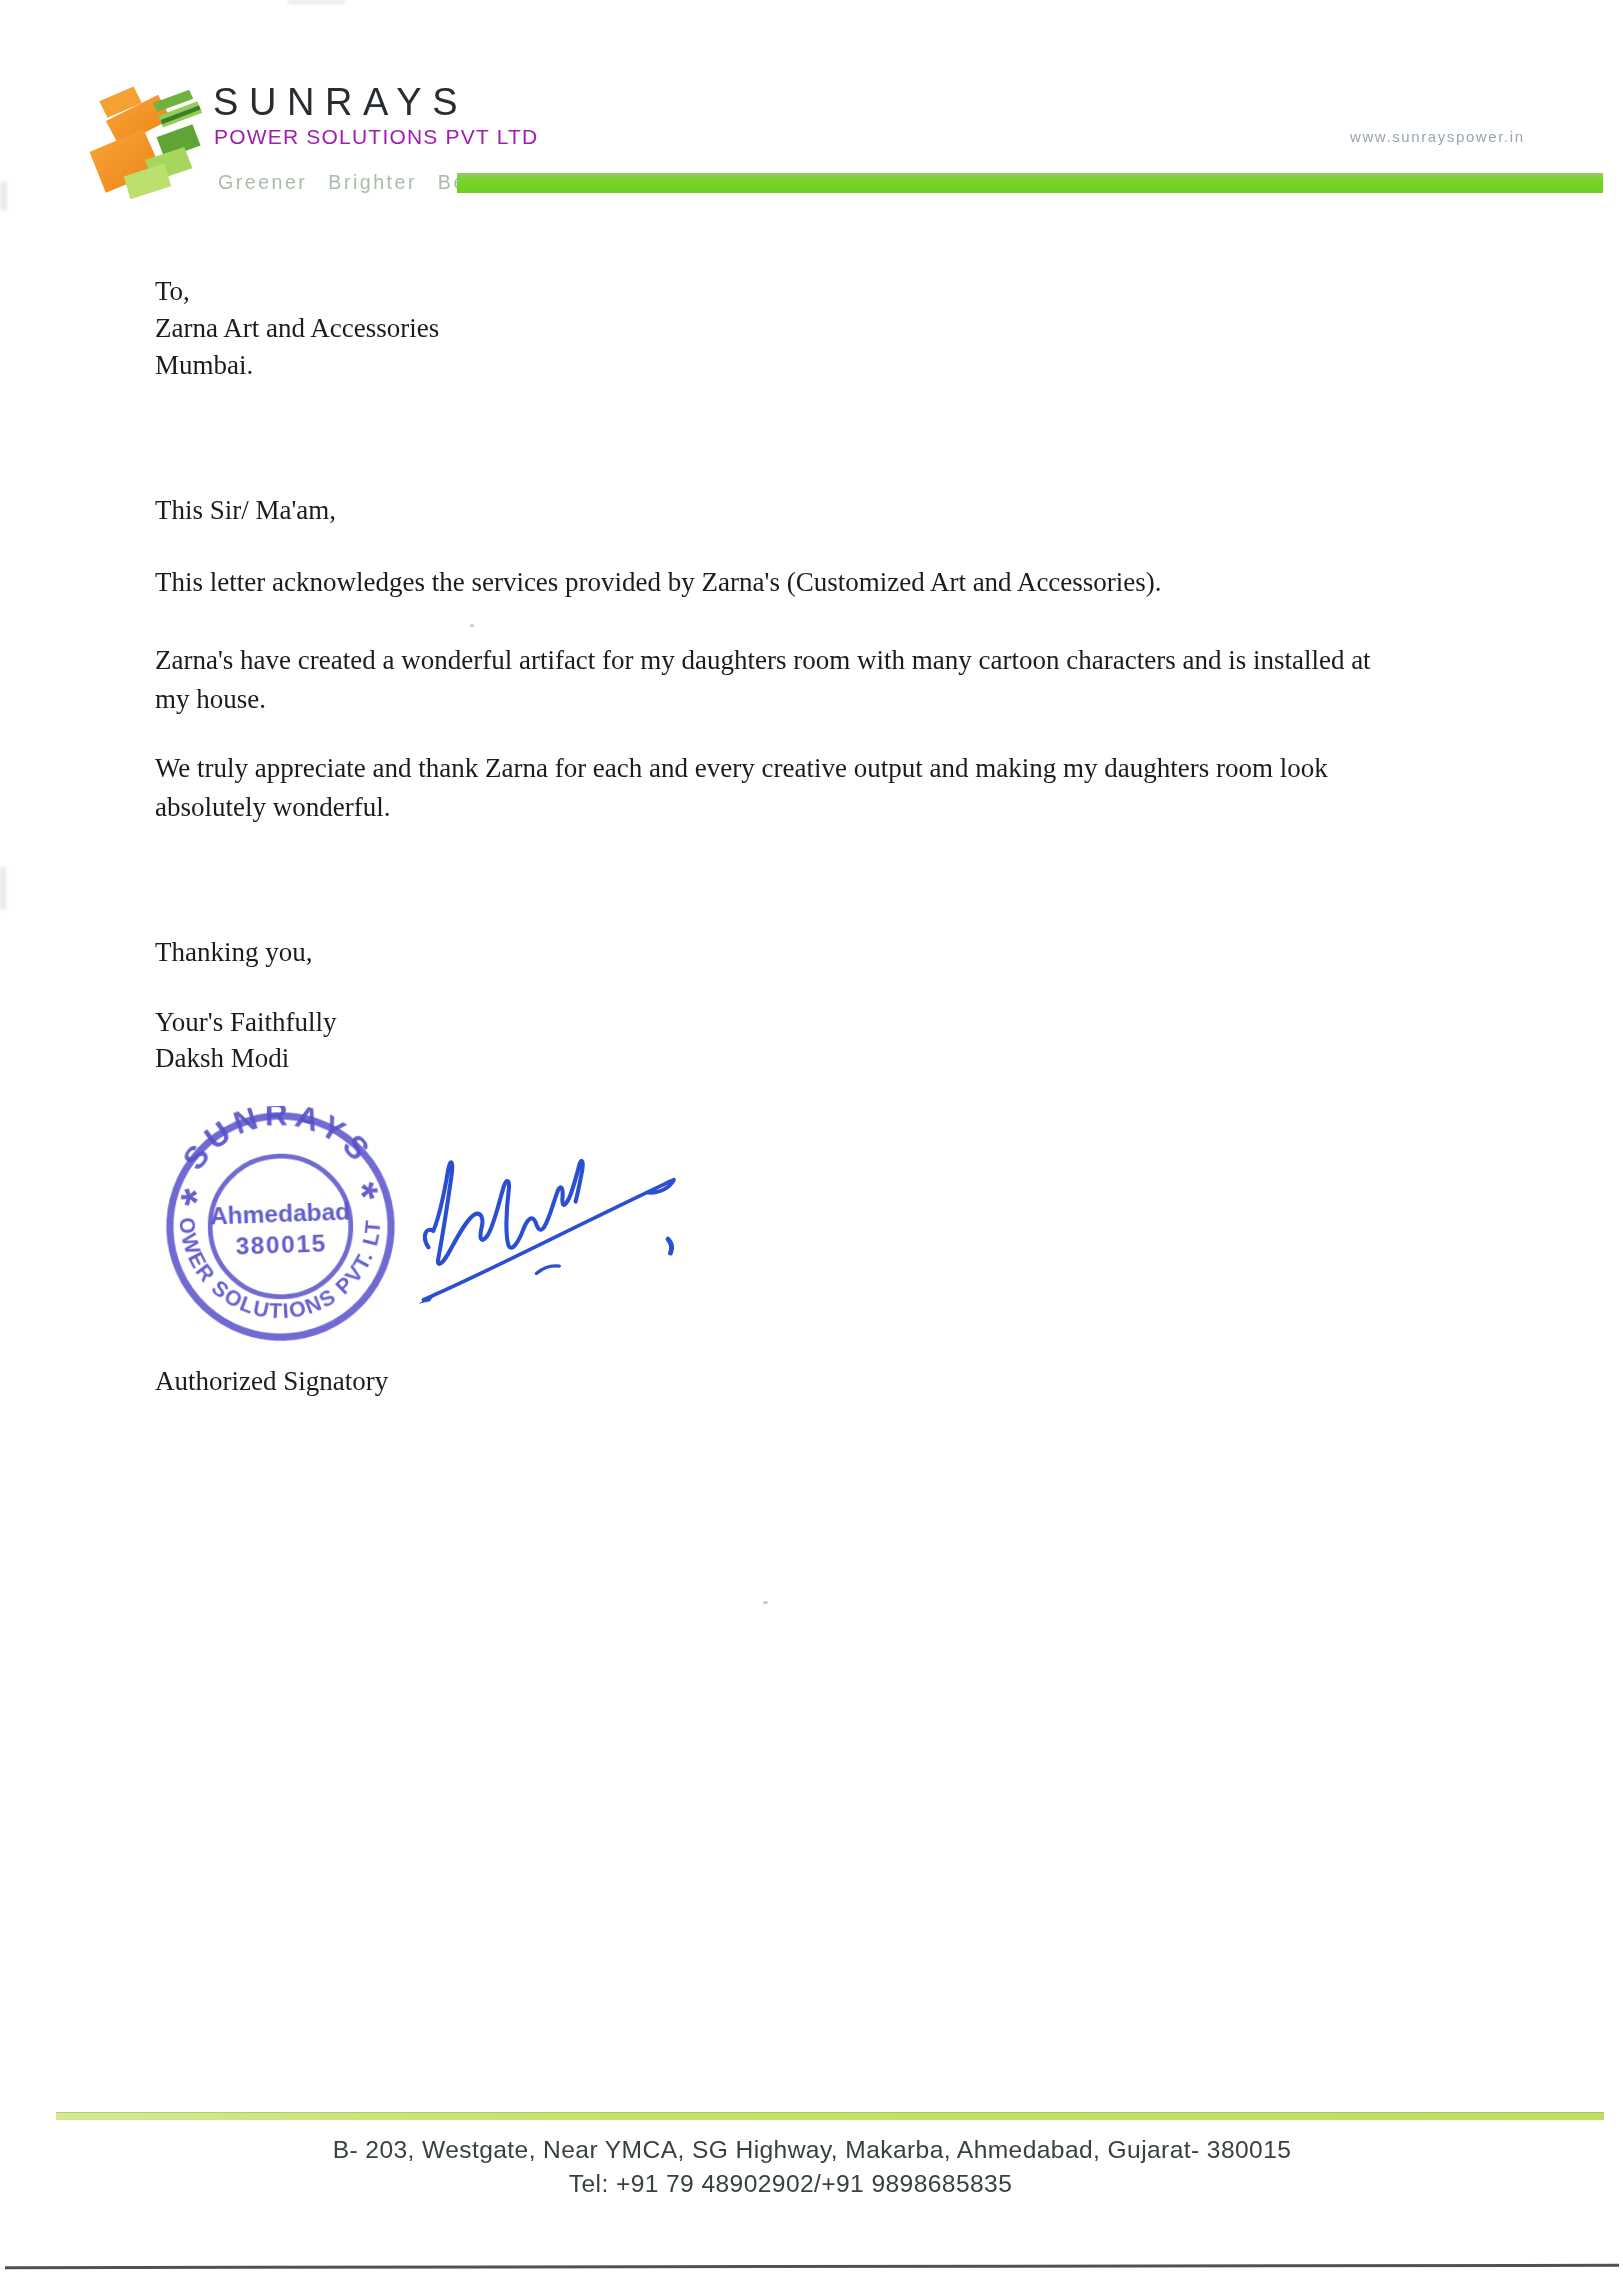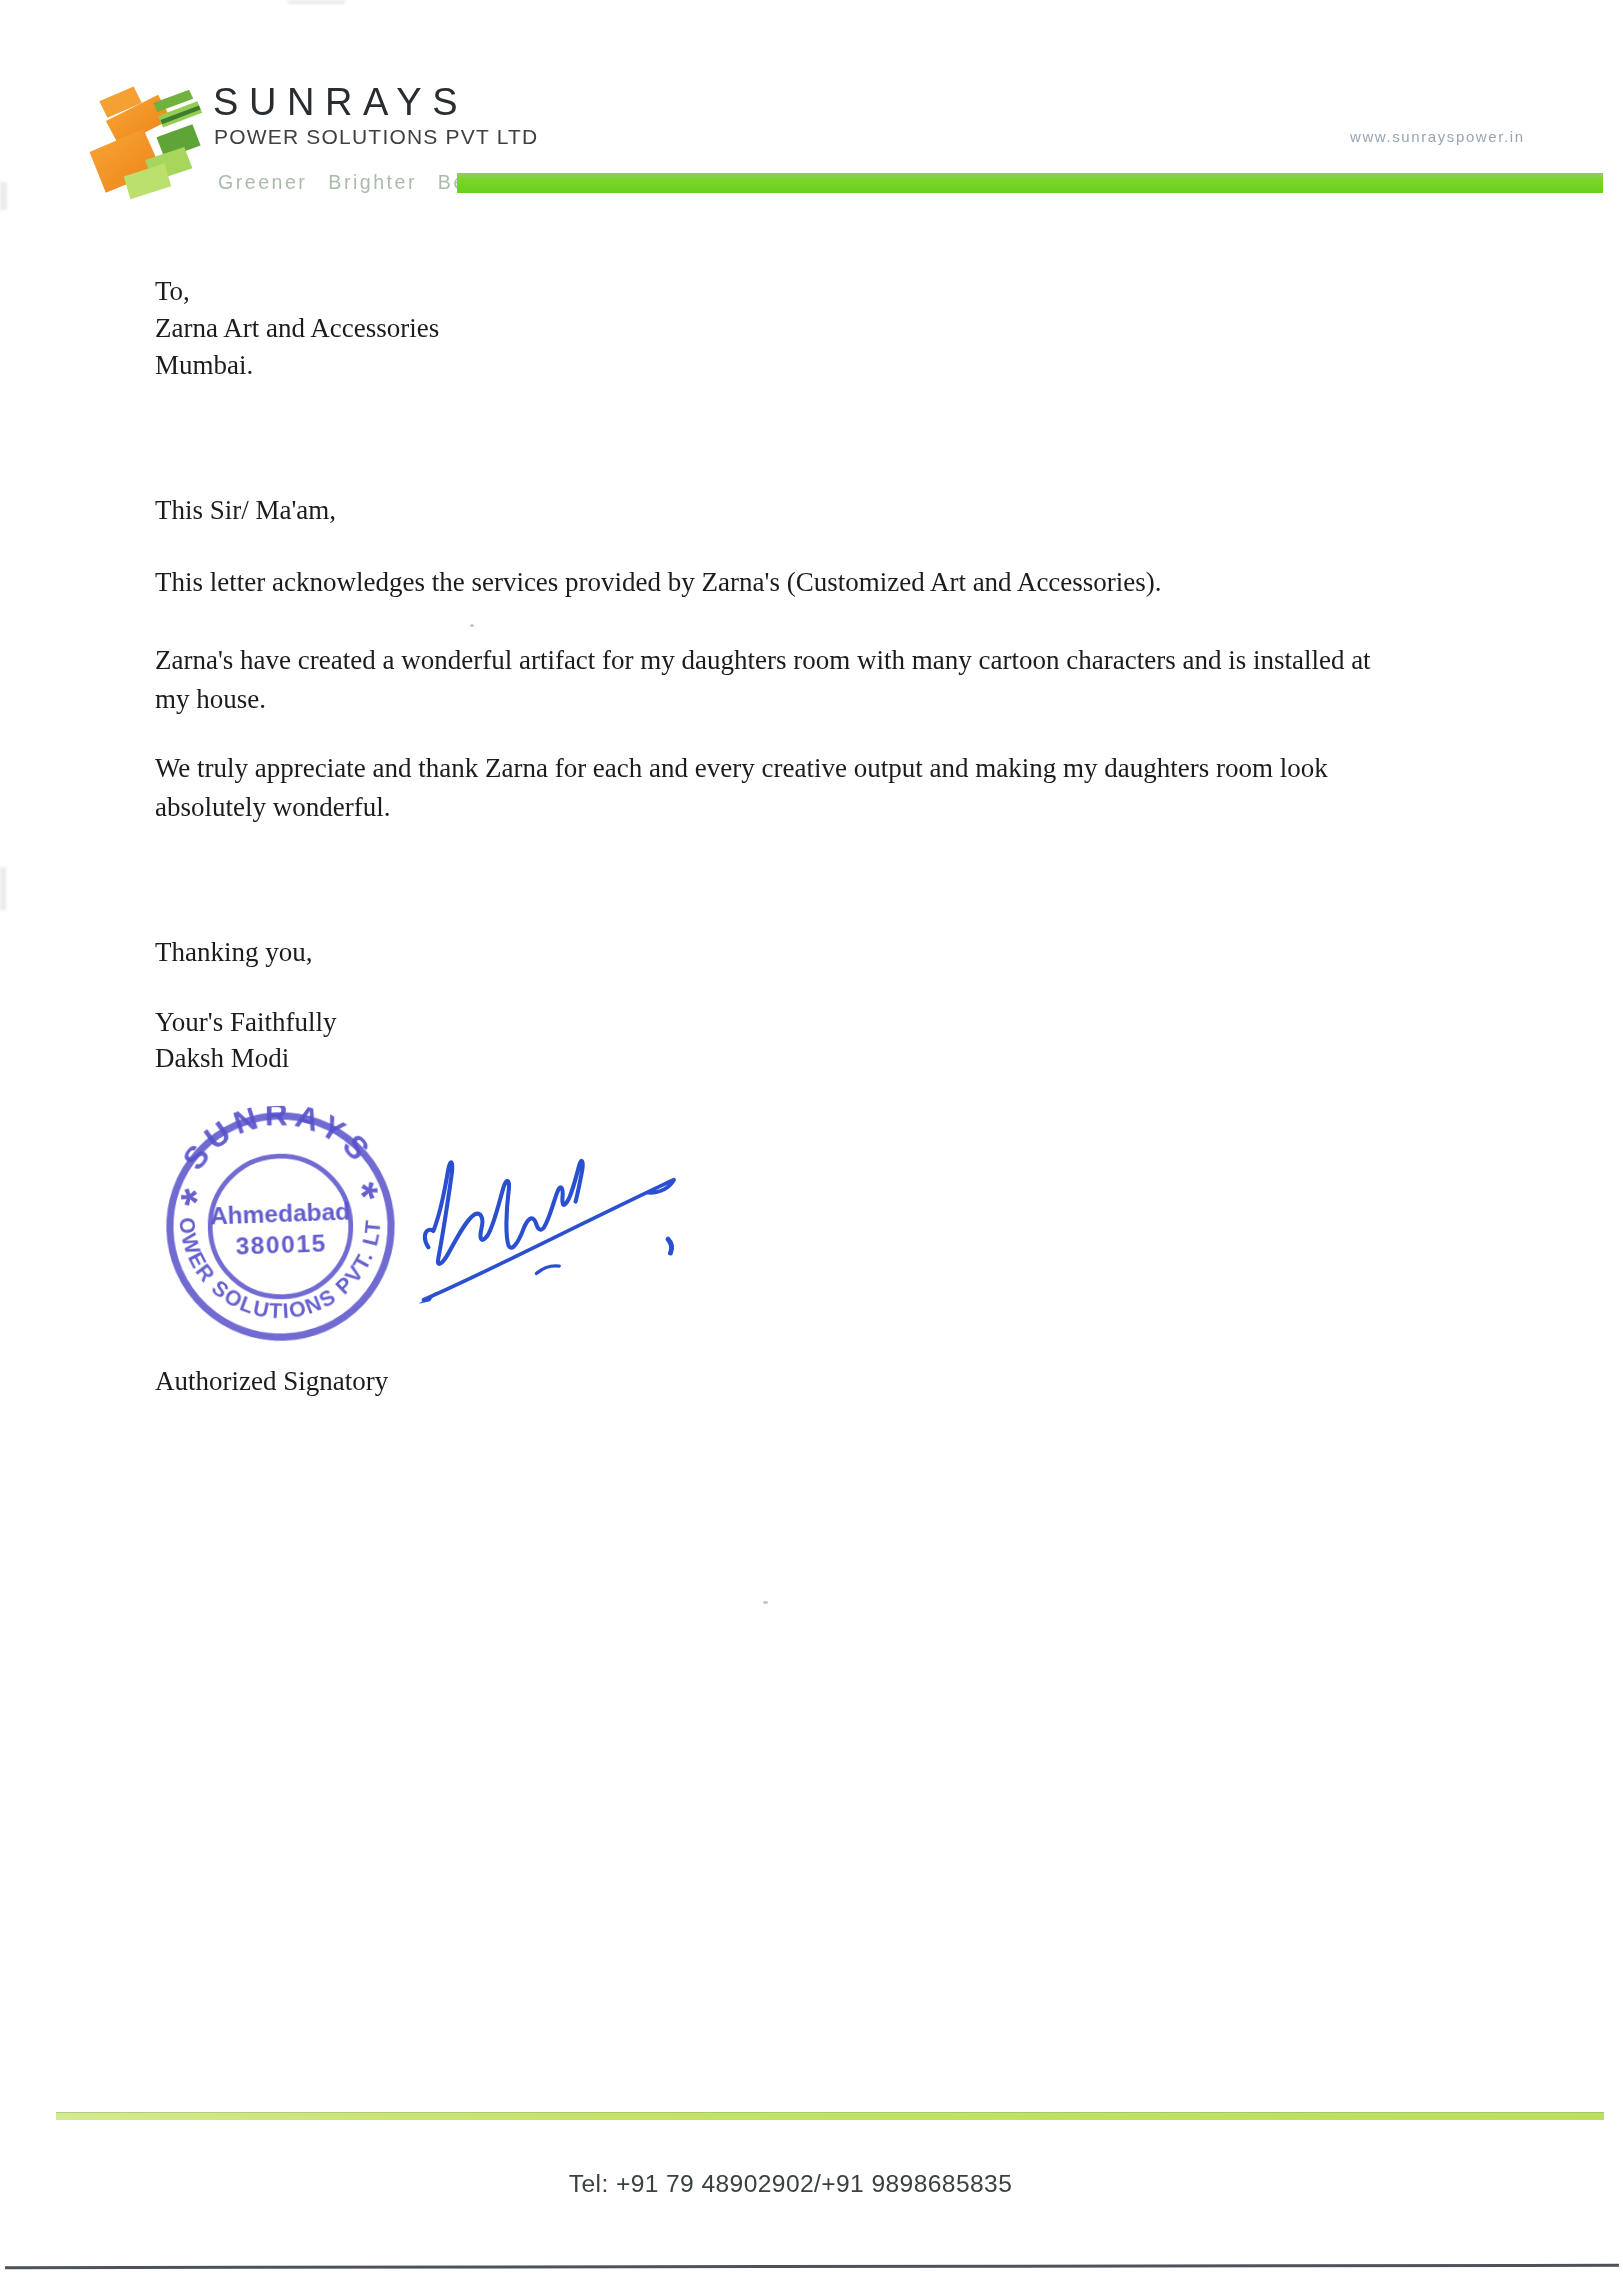--- a/index.html
+++ b/index.html
@@ -15,21 +15,21 @@
   
   .brand-title{
     left:213px;top:81px;
     font-family:"Liberation Sans", sans-serif;
     font-size:38px;font-weight:400;color:#282d31;
     letter-spacing:10.6px;white-space:nowrap;
   }
   .brand-sub{
     left:214px;top:125px;
     font-family:"Liberation Sans", sans-serif;
-    font-size:21px;color:#404040;
+    font-size:21px;color:#a21caf;
     letter-spacing:1.2px;white-space:nowrap;
   }
   .brand-tagline{
     left:218px;top:171px;
     font-family:"Liberation Sans", sans-serif;
     font-size:19.6px;color:#a2b4a1;
     letter-spacing:2.5px;word-spacing:13px;white-space:nowrap;
     opacity:.9;
   }
   .website{
@@ -203,20 +203,21 @@
         C 327 88 313 93 303 91"></path>
       <path stroke-width="6" d="M 329 148 q 7 7 3 17"></path>
       <path stroke-width="4" d="M 168 190 q 13 -11 28 -9"></path>
     </g>
     <polygon points="24,227 46,212 38,224" fill="#2b4fd1"></polygon>
   </svg>
 
   <div class="abs authorized line33">Authorized Signatory</div>
 
   <div class="abs footer-bar"></div>
+  <div class="abs footer-address">B- 203, Westgate, Near YMCA, SG Highway, Makarba, Ahmedabad, Gujarat- 380015</div>
   <div class="abs footer-phone">Tel: +91 79 48902902/+91 9898685835</div>
   <div class="abs bottom-rule"></div>
 
   <div class="abs smudge" style="left:0;top:182px;width:7.4px;height:28px;"></div>
   <div class="abs smudge" style="left:0;top:867px;width:5.7px;height:43px;"></div>
   <div class="abs speck" style="left:470px;top:624px;width:4.1px;height:3.3px;"></div>
   <div class="abs speck" style="left:763px;top:1601px;width:4.9px;height:2.5px;"></div>
   <div class="abs smudge" style="left:288px;top:0;width:57px;height:4.1px;"></div>
 
 </div>

